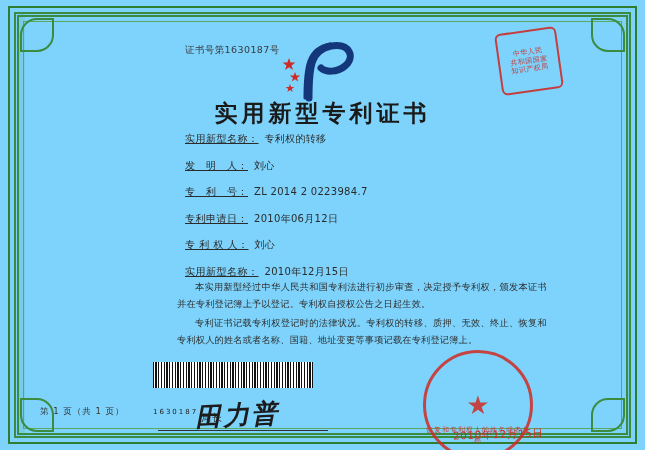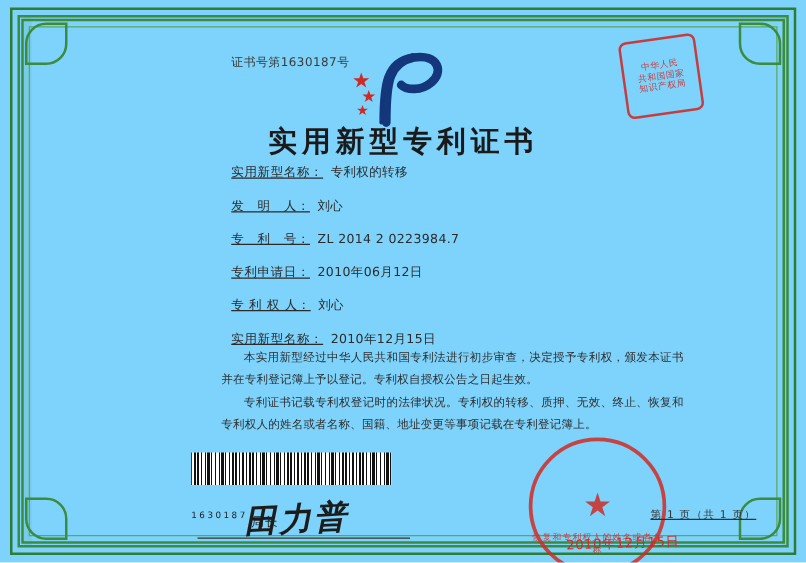--- a/index.html
+++ b/index.html
@@ -281,25 +281,24 @@
     letter-spacing: 0.5px;
     transform: rotate(-2deg);
   }
 
   
   .footer-page {
     position: absolute;
     left: 0;
     right: 0;
     bottom: 2px;
-    text-align: right;
+    text-align: left;
     font-size: 8.5px;
     color: #333;
     letter-spacing: 1px;
-    text-decoration: underline;
   }
 </style>
 </head>
 <body>
 
 <div id="certificate">
 
   <div class="frame-outer"></div>
   <div class="frame-inner"></div>
   <div class="frame-inner2"></div>

